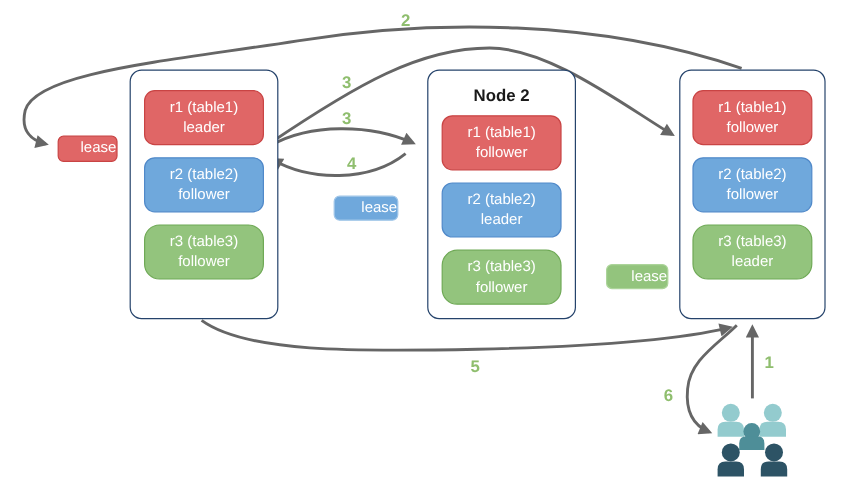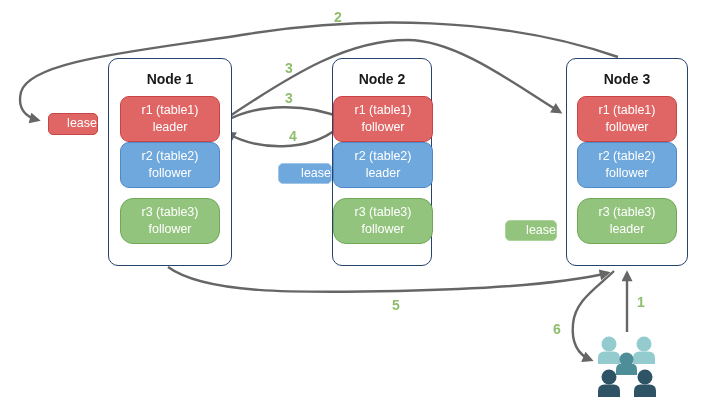--- a/index.html
+++ b/index.html
@@ -29,21 +29,21 @@
     text-align:center;font-size:14px;font-weight:bold;color:#1a1a1a;height:21px;line-height:21px;
   }
   .replica{
     width:100px;height:46px;margin:0 auto;box-sizing:border-box;border-radius:9px;
     border:1.6px solid;color:#ffffff;text-align:center;font-size:12.5px;line-height:16.5px;
     padding-top:5px;
   }
   .replica.r-red{background:var(--c-red_fill);border-color:var(--c-red_border);}
   .replica.r-blue{background:var(--c-blue_fill);border-color:var(--c-blue_border);}
   .replica.r-green{background:var(--c-green_fill);border-color:var(--c-green_border);}
-  .m1{margin-top:6px;} .m2{margin-top:0;} .m3{margin-top:10px;border-radius:13px;}
+  .m1{margin-top:6px;} .m2{margin-top:10px;} .m3{margin-top:10px;border-radius:13px;}
   .lease{
     position:absolute;box-sizing:border-box;border-radius:5px;border:1.5px solid;
     color:#ffffff;font-size:12.5px;text-align:right;z-index:3;
   }
   .lease-red{left:48px;top:113px;width:50px;height:22px;line-height:19px;
     background:var(--c-red_fill);border-color:var(--c-red_border);}
   .lease-blue{left:278px;top:163px;width:54px;height:21px;line-height:18px;
     background:var(--c-blue_fill);border-color:var(--c-lease_blue_border);}
   .lease-green{left:505px;top:220px;width:52px;height:21px;line-height:18px;
     background:var(--c-green_fill);border-color:var(--c-lease_green_border);}
@@ -68,53 +68,51 @@
     <path class="flow" marker-end="url(#ah)" d="M 618 57 C 500 16, 360 16, 248 34 C 140 51, 30 60, 21 92 C 17 109, 26 117, 38 120"></path>
     <path class="flow" marker-end="url(#ah)" d="M 224 120 C 298 70, 350 40, 408 40 C 458 40, 520 88, 560 112"></path>
     <path class="flow" marker-end="url(#ah)" d="M 226 121 C 258 103, 308 103, 344 119"></path>
     <path class="flow" marker-end="url(#ah)" d="M 338 128 C 308 152, 258 151, 227 133"></path>
     <path class="flow" marker-end="url(#ah)" d="M 168 267 C 205 294, 295 293, 398 291 C 490 289, 562 284, 608 273"></path>
     <path class="flow" marker-end="url(#ah)" d="M 627 332 L 627 273"></path>
     <path class="flow" marker-end="url(#ah)" d="M 614 271 C 598 287, 575 300, 573 324 C 571 345, 579 355, 591 360"></path>
   </svg>
 
   <div class="node" style="left:108px;width:124px;">
-    <div class="node-title">Node 1</div>
     <div class="replica r-red m1">
       <div>r1 (table1)</div>
       <div>leader</div>
     </div>
     <div class="replica r-blue m2">
       <div>r2 (table2)</div>
       <div>follower</div>
     </div>
     <div class="replica r-green m3">
       <div>r3 (table3)</div>
       <div>follower</div>
     </div>
   </div>
 
-  <div class="node" style="left:332px;width:100px;">
+  <div class="node" style="left:356px;width:124px;">
     <div class="node-title">Node 2</div>
     <div class="replica r-red m1">
       <div>r1 (table1)</div>
       <div>follower</div>
     </div>
     <div class="replica r-blue m2">
       <div>r2 (table2)</div>
       <div>leader</div>
     </div>
     <div class="replica r-green m3">
       <div>r3 (table3)</div>
       <div>follower</div>
     </div>
   </div>
 
   <div class="node" style="left:566px;width:122px;">
-    <div class="node-title">Node 3</div>
     <div class="replica r-red m1">
       <div>r1 (table1)</div>
       <div>follower</div>
     </div>
     <div class="replica r-blue m2">
       <div>r2 (table2)</div>
       <div>follower</div>
     </div>
     <div class="replica r-green m3">
       <div>r3 (table3)</div>

